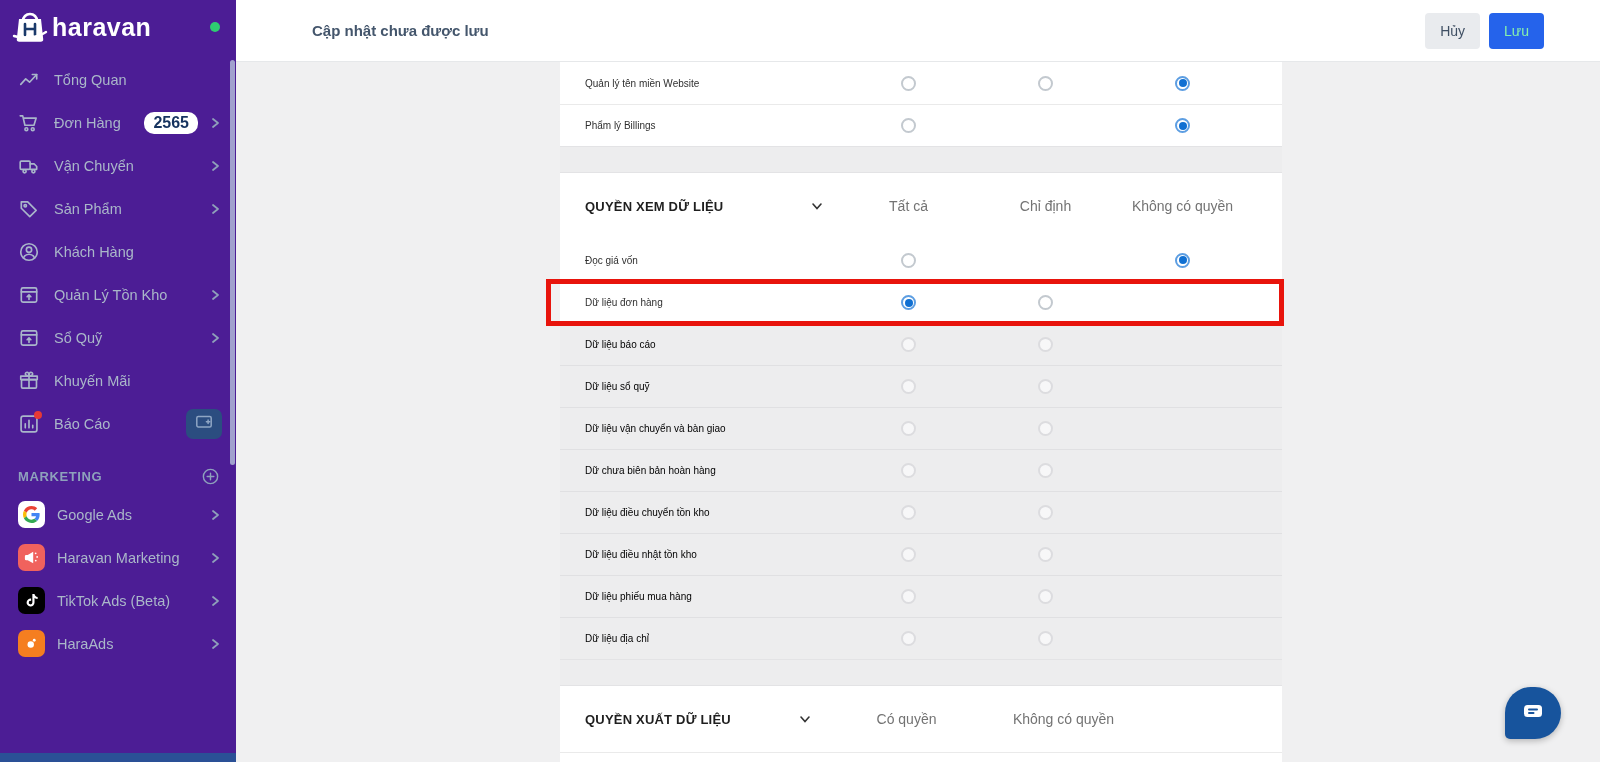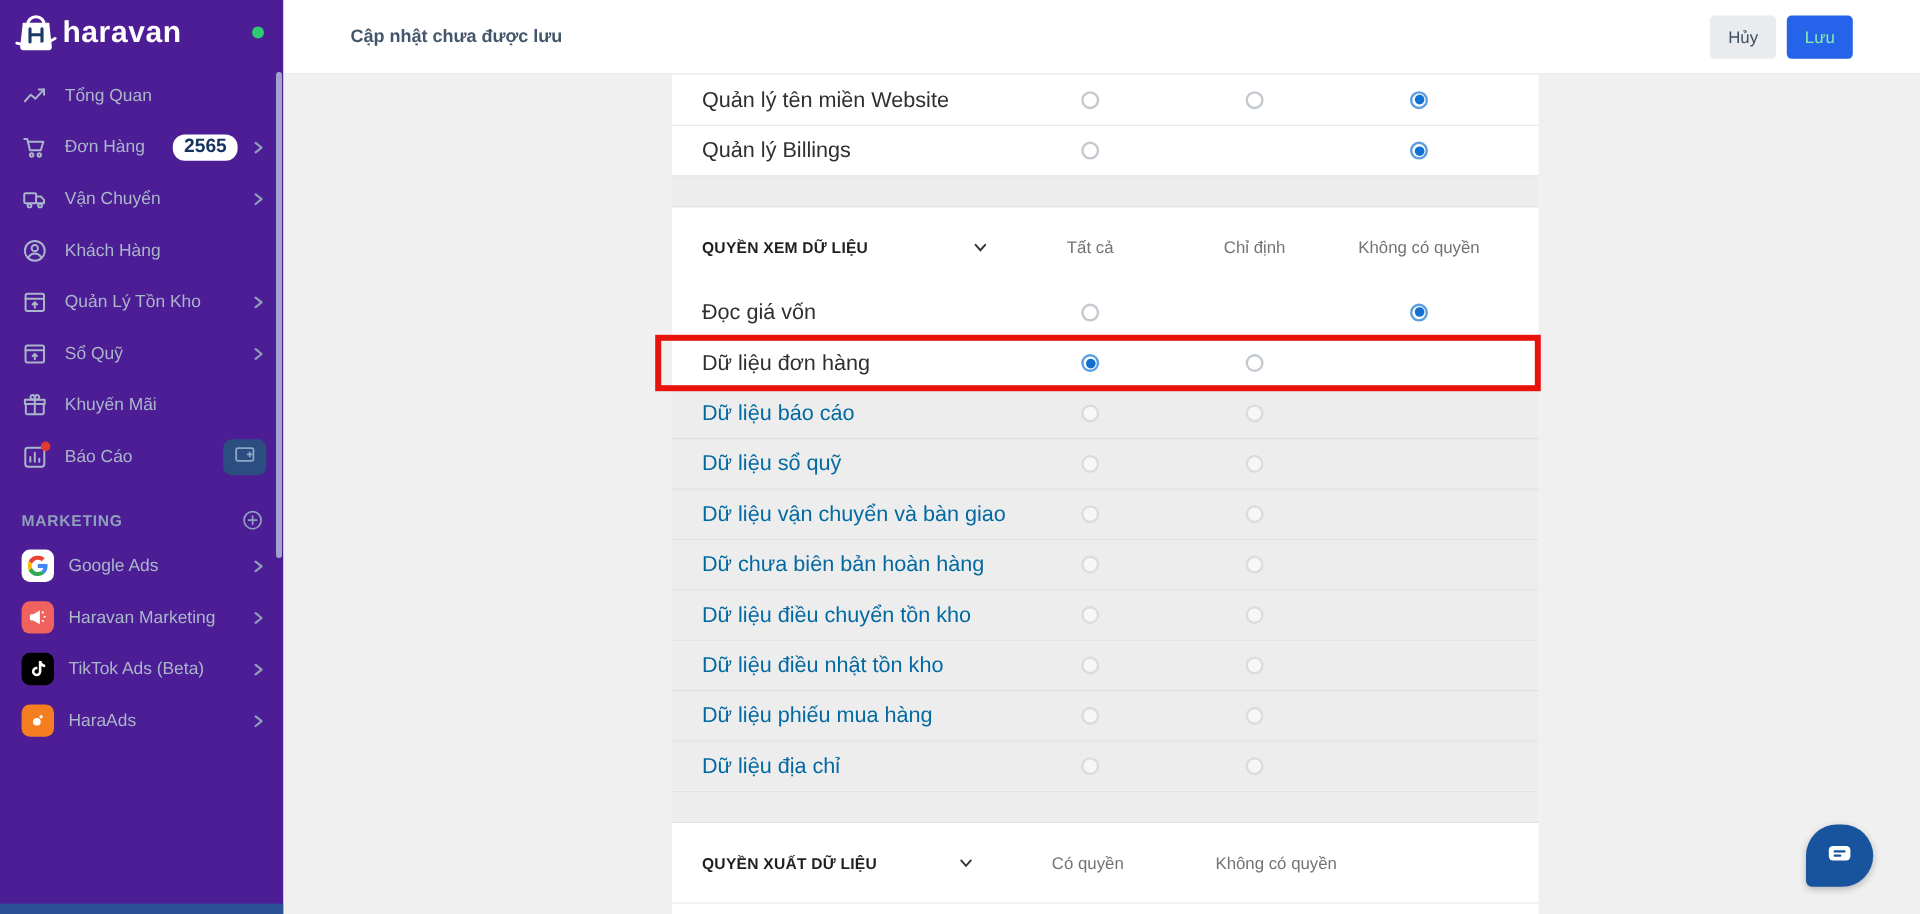--- a/index.html
+++ b/index.html
@@ -25,38 +25,38 @@
   .s-section { display:flex; align-items:center; padding:0 16px 0 18px; height:34px; margin-top:14px; color:#8ea1bc; font-size:13px; font-weight:bold; letter-spacing:.6px; }
   .s-section .plus { margin-left:auto; width:19px; height:19px; }
   .s-section .plus svg { width:19px; height:19px; display:block; }
   .tile { width:27px; height:27px; border-radius:7px; margin-right:12px; flex:0 0 auto; display:flex; align-items:center; justify-content:center; }
   .tile svg { width:17px; height:17px; display:block; }
   .sidebar-bottom-strip { position:absolute; left:0; right:0; bottom:0; height:9px; background:#2a5096; }
   .s-scrollbar { position:absolute; right:1px; top:60px; width:5px; height:405px; border-radius:3px; background:rgba(190,205,225,.75); }
 
   
   .topbar { position:absolute; left:236px; top:0; width:1364px; height:62px; background:#fff; border-bottom:1px solid #e6e8ea; display:flex; align-items:center; z-index:4; }
-  .topbar-title { margin-left:56px; color:#44566c; font-size:15px; font-weight:bold; }
+  .topbar-title { margin-left:76px; color:#44566c; font-size:15px; font-weight:bold; }
   .topbar-actions { margin-left:auto; margin-right:56px; display:flex; gap:9px; }
   .btn { height:36px; border:none; border-radius:4px; font-size:14px; font-family:"Liberation Sans", sans-serif; cursor:pointer; padding:0 15px; }
   .btn-cancel { background:#e9ebee; color:#3f4f63; }
   .btn-save { background:#2563eb; color:#86efac; }
 
   
   .main { position:absolute; left:236px; top:62px; width:1364px; height:700px; background:#f0f0f1; }
   .card { position:absolute; left:324px; top:0; width:722px; background:#fff; }
 
   .p-row { display:grid; align-items:center; height:42px; border-top:1px solid #eaeaea; position:relative; background:#fff; }
   .p-row:first-child { border-top:none; }
   .g3 { grid-template-columns:280px 137px 137px 137px 31px; }
   .g2 { grid-template-columns:268px 157px 157px 140px; }
-  .p-label { padding-left:25px; font-size:18px; color:#2f2f2f; white-space:nowrap; }
+  .p-label { padding-left:25px; font-size:10px; color:#2f2f2f; white-space:nowrap; }
   .p-cell { display:flex; align-items:center; justify-content:center; }
   .p-row.disabled { background:#ededee; border-top:1px solid #e0e0e2; }
-  .p-row.disabled .p-label { color:#0369a1; }
+  .p-row.disabled .p-label { color:#000000; }
 
   .spacer { height:27px; background:#ededee; border-top:1px solid #e3e3e5; border-bottom:1px solid #e3e3e5; }
 
   .sec-head { display:grid; align-items:center; height:66px; background:#fff; }
   .sec-title-wrap { padding-left:25px; padding-right:16px; display:flex; align-items:center; justify-content:space-between; }
   .sec-title { font-size:13px; font-weight:bold; color:#1f1f1f; letter-spacing:.2px; white-space:nowrap; }
   .sec-chev svg { width:14px; height:14px; display:block; }
   .col-label { font-size:14px; color:#737373; white-space:nowrap; }
 
   .radio { width:15px; height:15px; border-radius:50%; border:2px solid #c3c9cf; background:#fff; position:relative; display:inline-block; }
@@ -124,20 +124,34 @@
         <span class="s-label">Vận Chuyển</span>
         <span class="s-chev">
           <svg viewBox="0 0 14 14" fill="none" stroke="#8fa0ba" stroke-width="1.8" stroke-linecap="round" stroke-linejoin="round">
             <polyline points="5,3 10,7 5,11"></polyline>
           </svg>
         </span>
       </div>
       <div class="s-item">
         <span class="s-icon">
           <svg viewBox="0 0 20 20" fill="none" stroke="#a9b6ca" stroke-width="1.5" stroke-linecap="round" stroke-linejoin="round">
+            <path d="M3 3.5h5.8l7.7 7.7-5.8 5.8-7.7-7.7z"></path>
+            <circle cx="6.6" cy="7.1" r="1.1"></circle>
+          </svg>
+        </span>
+        <span class="s-label">Sản Phẩm</span>
+        <span class="s-chev">
+          <svg viewBox="0 0 14 14" fill="none" stroke="#8fa0ba" stroke-width="1.8" stroke-linecap="round" stroke-linejoin="round">
+            <polyline points="5,3 10,7 5,11"></polyline>
+          </svg>
+        </span>
+      </div>
+      <div class="s-item">
+        <span class="s-icon">
+          <svg viewBox="0 0 20 20" fill="none" stroke="#a9b6ca" stroke-width="1.5" stroke-linecap="round" stroke-linejoin="round">
             <circle cx="10" cy="10" r="7.5"></circle>
             <circle cx="10" cy="8" r="2.4"></circle>
             <path d="M5 15.3c1.1-2.3 2.9-3.3 5-3.3s3.9 1 5 3.3"></path>
           </svg>
         </span>
         <span class="s-label">Khách Hàng</span>
       </div>
       <div class="s-item">
         <span class="s-icon">
           <svg viewBox="0 0 20 20" fill="none" stroke="#a9b6ca" stroke-width="1.5" stroke-linecap="round" stroke-linejoin="round">
@@ -288,21 +302,21 @@
           </div>
           <div class="p-cell">
             <span class="radio unselected"></span>
           </div>
           <div class="p-cell">
             <span class="radio selected"></span>
           </div>
           <div></div>
         </div>
         <div class="p-row g3">
-          <span class="p-label">Quản lý Billings</span>
+          <span class="p-label">Phẩm lý Billings</span>
           <div class="p-cell">
             <span class="radio unselected"></span>
           </div>
           <div class="p-cell"></div>
           <div class="p-cell">
             <span class="radio selected"></span>
           </div>
           <div></div>
         </div>
       </div>

